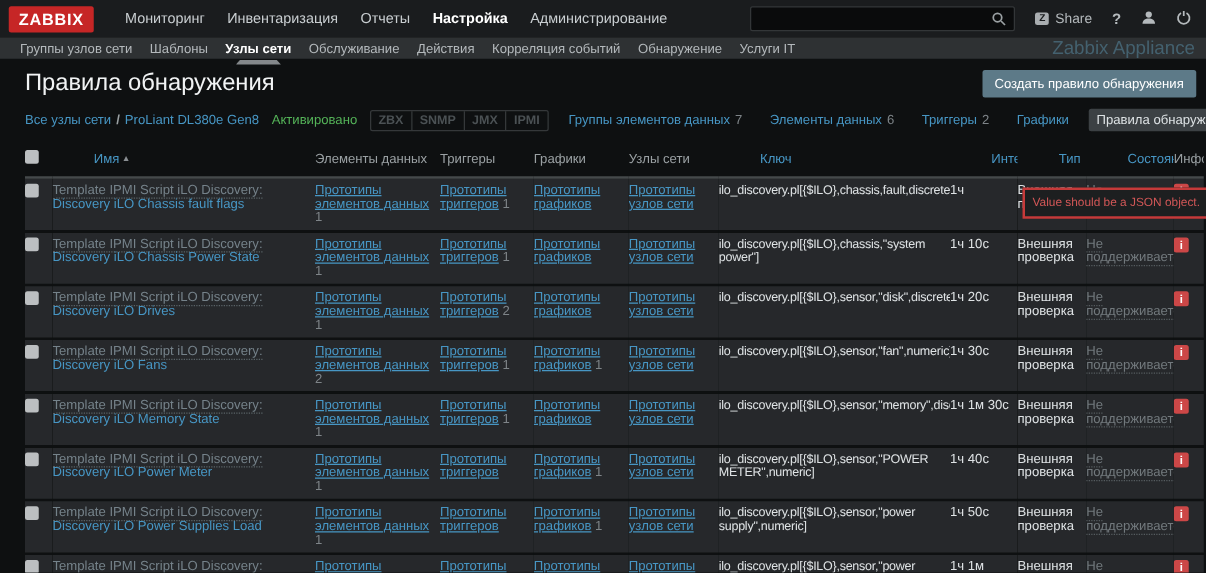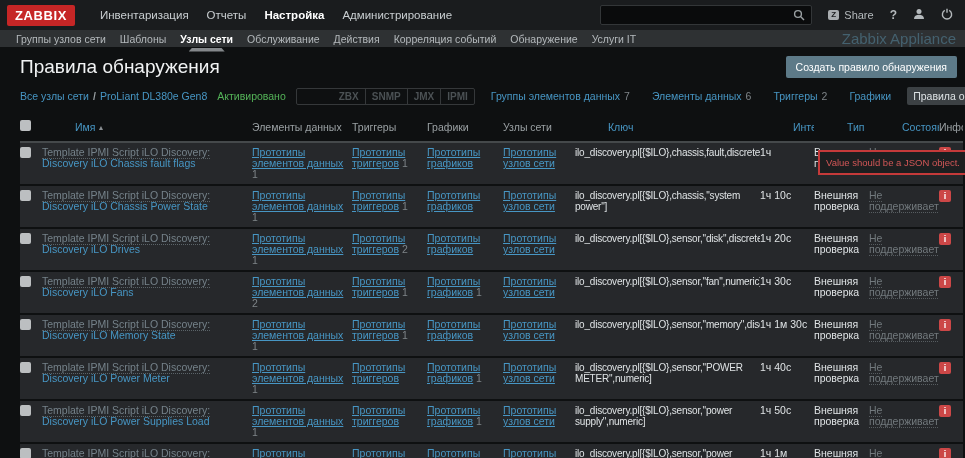--- a/index.html
+++ b/index.html
@@ -40,21 +40,21 @@
   .page-title { font-size:19px; font-weight:normal; color:#f1f3f4; flex:1; }
   .create-btn { background:#5d7a88; color:#ffffff; border:none; border-radius:2px; font-size:10.5px; padding:5px 10px; font-family:"Liberation Sans",sans-serif; cursor:pointer; white-space:nowrap; }
 
   
   .filterbar { display:flex; align-items:center; padding:4px 8px 7px 20px; gap:10px; white-space:nowrap; }
   .filterbar .crumb a { color:#4796c4; }
   .crumb-sep { color:#9aa0a3; font-weight:bold; margin:0 4px; }
   .status-link { color:#54b358; }
   .agent-box { display:flex; border:1px solid #35383a; border-radius:2px; }
   .agent-box span { color:#4b5154; padding:2px 6px; border-left:1px solid #35383a; font-size:10px; font-weight:bold; }
-  .agent-box span:first-child { border-left:none;margin-left:36px; }
+  .agent-box span:first-child { border-left:none; }
   .ftab { display:flex; align-items:flex-end; gap:4px; padding:3px 6px; border-radius:2px; }
   .ftab a { color:#4796c4; }
   .ftab .cnt { color:#7e8488; }
   .ftab.sel { background:#3c4144; }
   .ftab.sel a { color:#dde2e4; }
 
   
   .content { padding:0 2px 0 20px; }
   table { width:100%; border-collapse:collapse; table-layout:fixed; }
   th { text-align:left; font-weight:normal; color:#9aa0a3; padding:6px 6px 6px 0; font-size:10.5px; border-bottom:2px solid #45494b; white-space:nowrap; overflow:hidden; }
@@ -75,20 +75,21 @@
 
   
   .tooltip { position:absolute; left:818px; top:150px; background:#1d1f20; border:2px solid #c53a3a; color:#d25757; padding:5px 6px; font-size:9.5px; white-space:nowrap; z-index:5; }
 </style>
 </head>
 <body>
 
 <div class="topbar">
   <span class="logo">ZABBIX</span>
   <nav class="topnav">
+    <a>Мониторинг</a>
     <a>Инвентаризация</a>
     <a>Отчеты</a>
     <a class="active">Настройка</a>
     <a>Администрирование</a>
   </nav>
   <div class="topbar-right">
     <div class="searchbox">
       <input type="text" value="" style="">
       <svg width="12" height="12" viewBox="0 0 12 12">
           <circle cx="5" cy="5" r="3.4" fill="none" stroke="#9aa0a3" stroke-width="1.4"></circle>

